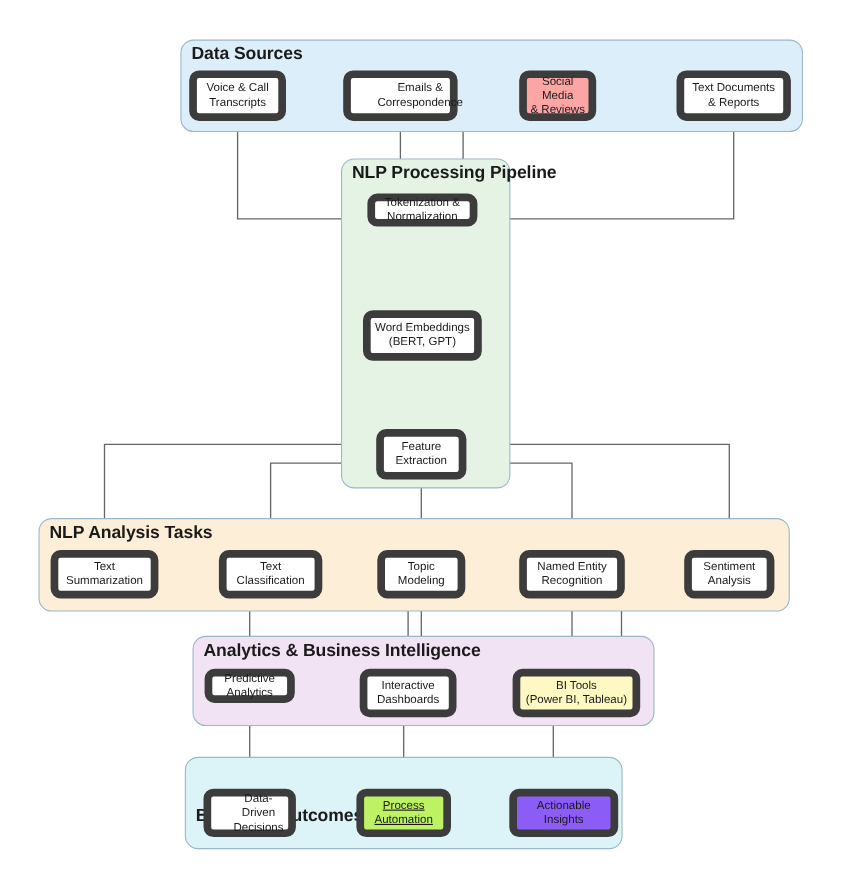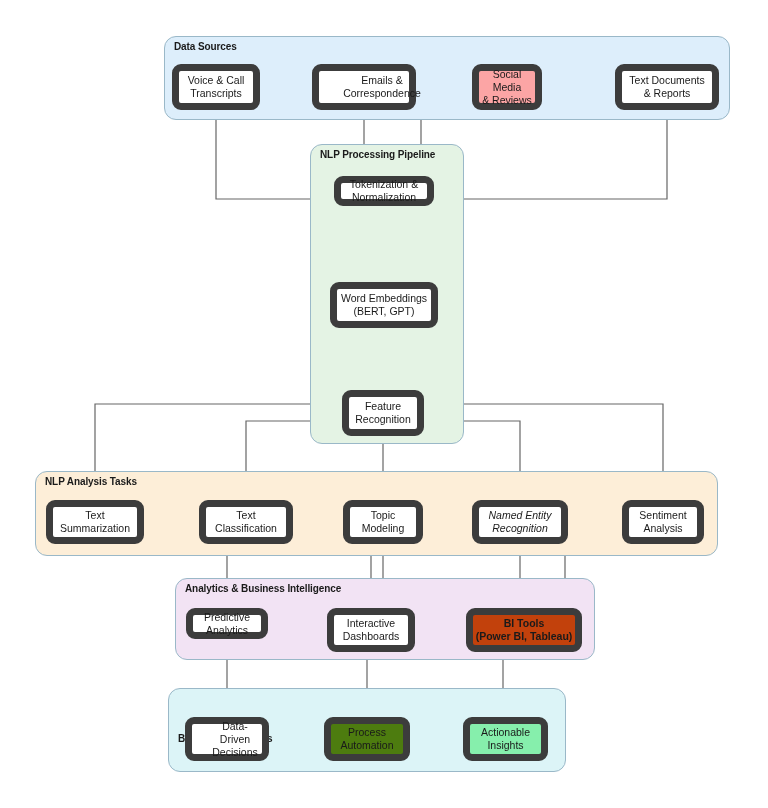--- a/index.html
+++ b/index.html
@@ -25,21 +25,21 @@
     height: 808px;
     pointer-events: none;
   }
   .group {
     position: absolute;
     border-radius: 12px;
     box-sizing: border-box;
   }
   .group-title {
     position: absolute;
-    font-size: 10px;
+    font-size: 16px;
     font-weight: bold;
     color: #1a1a1a;
     white-space: nowrap;
     letter-spacing: -0.1px;
   }
   .node {
     position: absolute;
     background: #ffffff;
     border: 7px solid #f97316;
     border-radius: 9px;
@@ -120,61 +120,61 @@
       <div class="node" style="left: 334px; top: 176px; width: 100px; height: 30px; border-color: rgb(60, 60, 60); background: rgb(255, 255, 255); color: rgb(26, 26, 26);">
         <span>Tokenization &amp;
 Normalization</span>
       </div>
       <div class="node" style="left: 330px; top: 282px; width: 108px; height: 46px; border-color: rgb(60, 60, 60); background: rgb(255, 255, 255); color: rgb(26, 26, 26);">
         <span>Word Embeddings
 (BERT, GPT)</span>
       </div>
       <div class="node" style="left: 342px; top: 390px; width: 82px; height: 46px; border-color: rgb(60, 60, 60); background: rgb(255, 255, 255); color: rgb(26, 26, 26);">
         <span>Feature
-Recognition</span>
+Extraction</span>
       </div>
       <div class="node" style="left: 46px; top: 500px; width: 98px; height: 44px; border-color: rgb(60, 60, 60); background: rgb(255, 255, 255); color: rgb(26, 26, 26);">
         <span>Text
 Summarization</span>
       </div>
       <div class="node" style="left: 199px; top: 500px; width: 94px; height: 44px; border-color: rgb(60, 60, 60); background: rgb(255, 255, 255); color: rgb(26, 26, 26);">
         <span>Text
 Classification</span>
       </div>
       <div class="node" style="left: 343px; top: 500px; width: 80px; height: 44px; border-color: rgb(60, 60, 60); background: rgb(255, 255, 255); color: rgb(26, 26, 26);">
         <span>Topic
 Modeling</span>
       </div>
-      <div class="node" style="left: 472px; top: 500px; width: 96px; height: 44px; border-color: rgb(60, 60, 60); background: rgb(255, 255, 255); color: rgb(26, 26, 26); font-style: italic;">
+      <div class="node" style="left: 472px; top: 500px; width: 96px; height: 44px; border-color: rgb(60, 60, 60); background: rgb(255, 255, 255); color: rgb(26, 26, 26);">
         <span>Named Entity
 Recognition</span>
       </div>
       <div class="node" style="left: 622px; top: 500px; width: 82px; height: 44px; border-color: rgb(60, 60, 60); background: rgb(255, 255, 255); color: rgb(26, 26, 26); align-items: center;">
         <span>Sentiment
 Analysis</span>
       </div>
       <div class="node" style="left: 186px; top: 608px; width: 82px; height: 31px; border-color: rgb(60, 60, 60); background: rgb(255, 255, 255); color: rgb(26, 26, 26);">
         <span>Predictive
 Analytics</span>
       </div>
       <div class="node" style="left: 327px; top: 608px; width: 88px; height: 44px; border-color: rgb(60, 60, 60); background: rgb(255, 255, 255); color: rgb(26, 26, 26);">
         <span>Interactive
 Dashboards</span>
       </div>
-      <div class="node" style="left: 466px; top: 608px; width: 116px; height: 44px; border-color: rgb(60, 60, 60); background: #c2410c; color: rgb(26, 26, 26); font-weight: bold;">
+      <div class="node" style="left: 466px; top: 608px; width: 116px; height: 44px; border-color: rgb(60, 60, 60); background: #fef9c3; color: rgb(26, 26, 26);">
         <span>BI Tools
 (Power BI, Tableau)</span>
       </div>
       <div class="node" style="left: 185px; top: 717px; width: 84px; height: 44px; border-color: rgb(60, 60, 60); background: rgb(255, 255, 255); color: rgb(26, 26, 26); padding-left: 16px;">
         <span>Data-Driven
 Decisions</span>
       </div>
-      <div class="node" style="left: 324px; top: 717px; width: 86px; height: 44px; border-color: rgb(60, 60, 60); background: #4d7c0f; color: rgb(26, 26, 26);">
+      <div class="node" style="left: 324px; top: 717px; width: 86px; height: 44px; border-color: rgb(60, 60, 60); background: #bef264; color: rgb(26, 26, 26); text-decoration: underline;">
         <span>Process
 Automation</span>
       </div>
-      <div class="node" style="left: 463px; top: 717px; width: 85px; height: 44px; border-color: rgb(60, 60, 60); background: #86efac; color: rgb(26, 26, 26);">
+      <div class="node" style="left: 463px; top: 717px; width: 99px; height: 44px; border-color: rgb(60, 60, 60); background: #8b5cf6; color: rgb(26, 26, 26);">
         <span>Actionable
 Insights</span>
       </div>
     </div>
 
 </div>
 
 </body></html>

